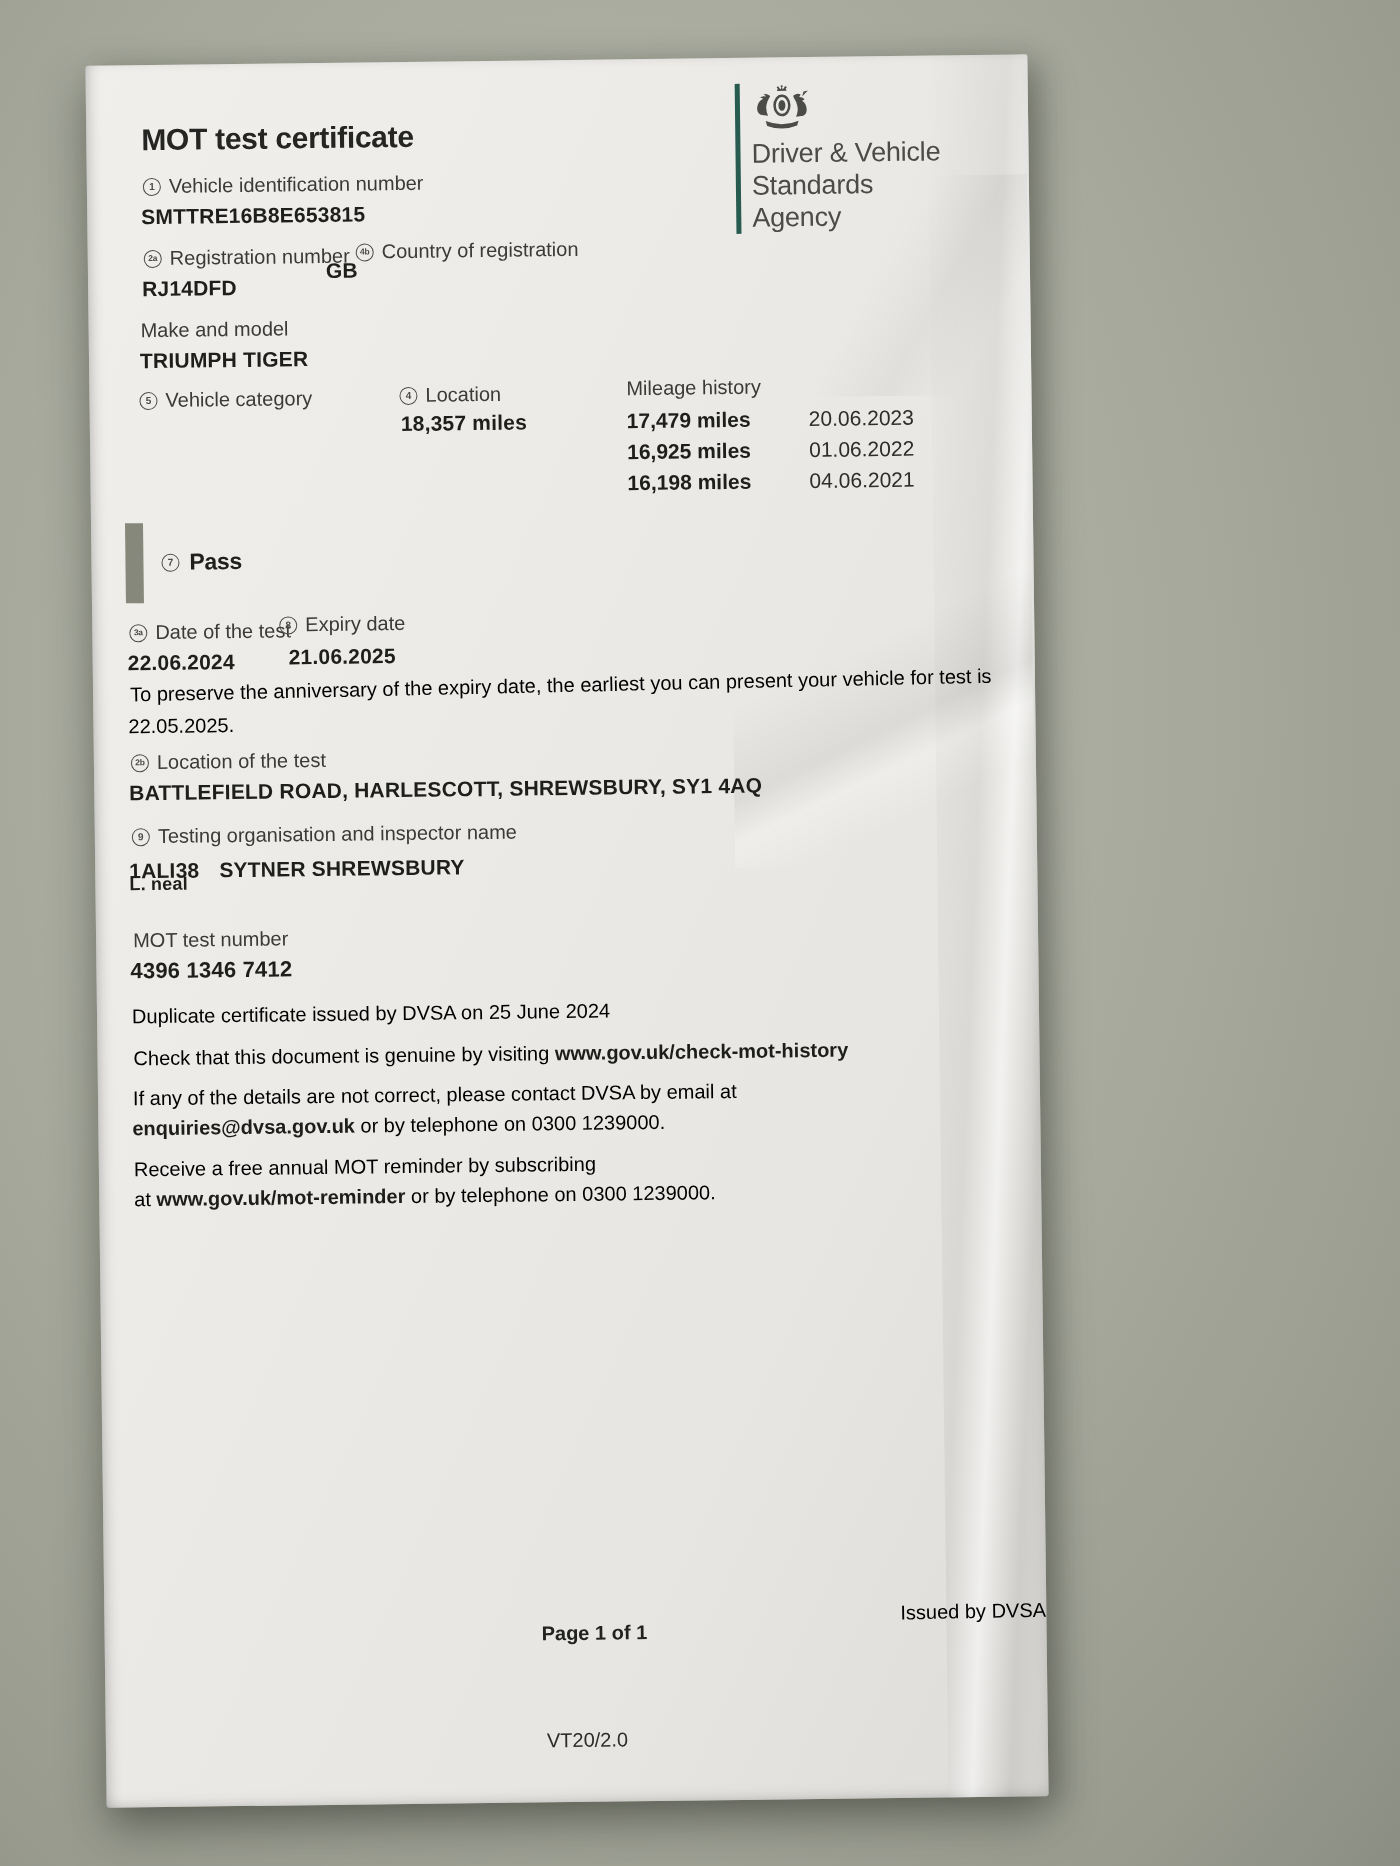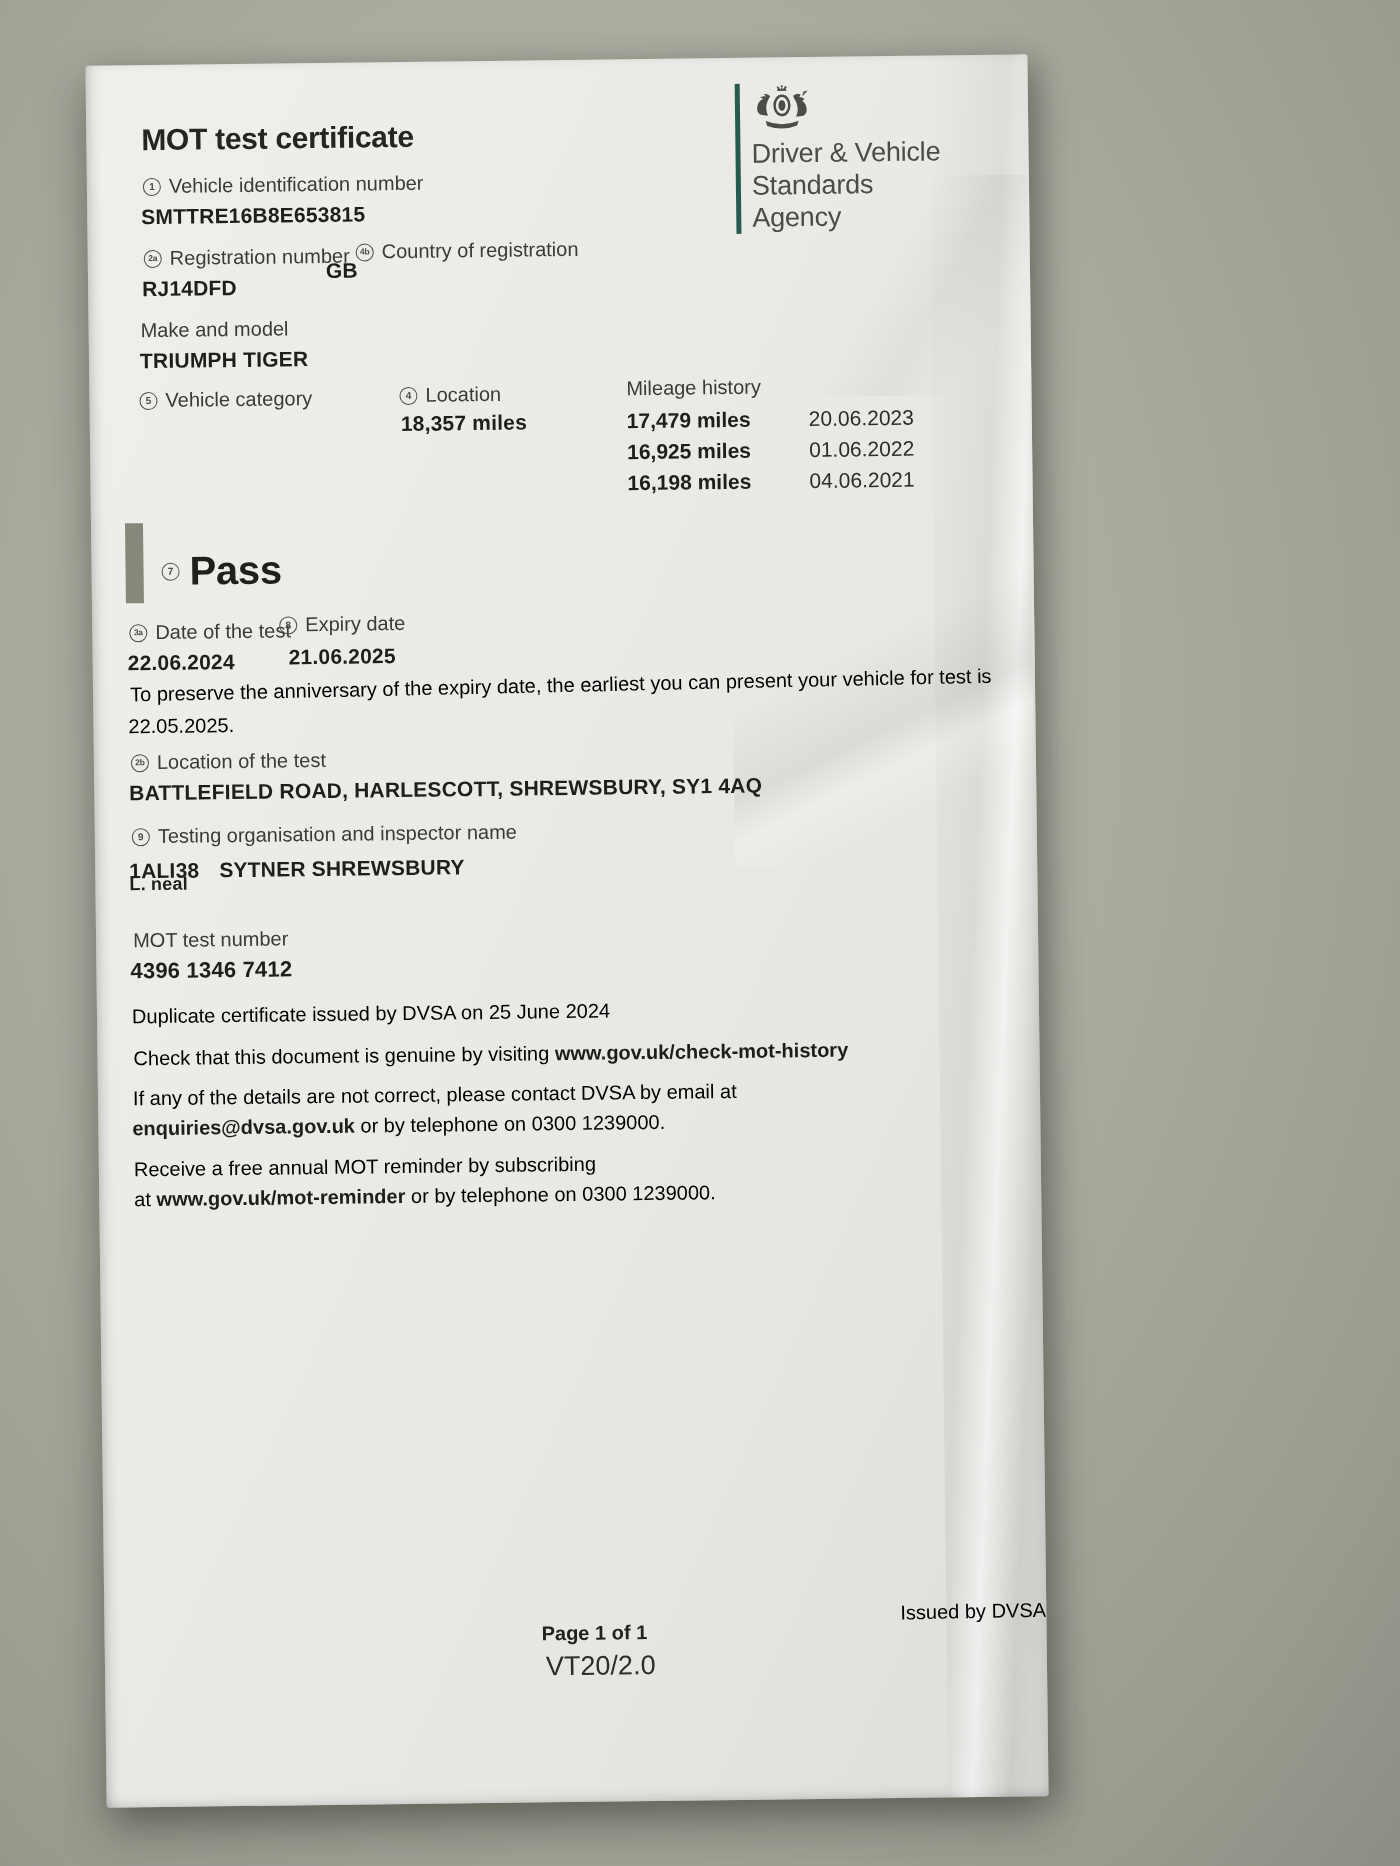--- a/index.html
+++ b/index.html
@@ -58,24 +58,24 @@
   .body-line b{color:#1d1d1b;}
 
   .mh{position:absolute;left:537px;top:318px;}
   .mh-label{font-size:20px;color:#3a3a38;margin-bottom:9px;}
   .mh-row{display:flex;font-size:21px;margin-bottom:7px;}
   .mh-miles{width:182px;font-weight:700;color:#1e1e1c;}
   .mh-date{font-weight:400;color:#2d2d2b;}
 
   .pass-bar{position:absolute;left:34px;top:458px;width:18px;height:80px;background:#85887a;}
   .pass-row{position:absolute;left:70px;top:484px;display:flex;align-items:center;gap:10px;}
-  .pass-text{font-size:40px;font-weight:700;color:#1f1f1d;letter-spacing:-0.3px;}
+  .pass-text{font-size:23px;font-weight:700;color:#1f1f1d;letter-spacing:-0.3px;}
 
   .footer-page{position:absolute;left:437px;top:1562px;font-size:20px;font-weight:700;color:#222220;}
-  .footer-form{position:absolute;left:441px;top:1591px;font-size:27px;color:#2c2c2a;}
+  .footer-form{position:absolute;left:441px;top:1669px;font-size:20px;color:#2c2c2a;}
   .footer-issued{position:absolute;left:796px;top:1545px;font-size:20px;color:#29292 7;transform:rotate(-0.4deg);}
 </style>
 </head>
 <body>
 
 <div class="scene">
   <div class="paper">
 
     <div class="crease crease-right"></div>
     <div class="crease crease-fold"></div>

